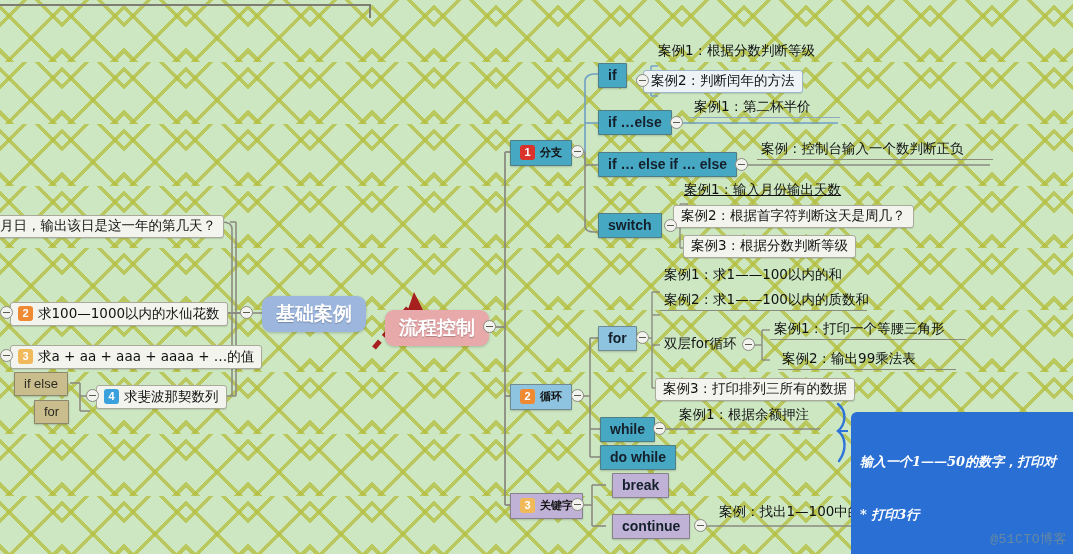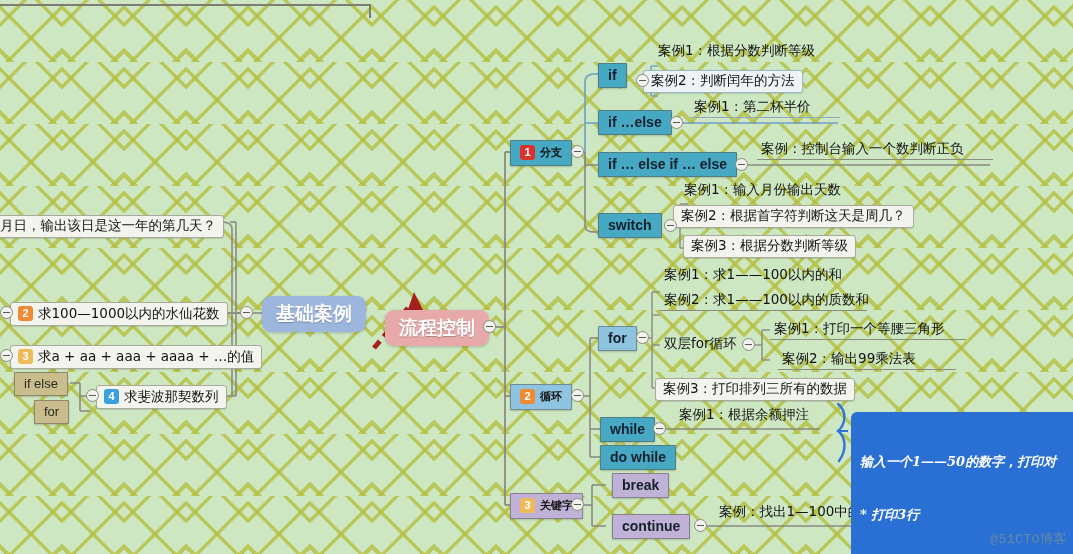--- a/index.html
+++ b/index.html
@@ -297,21 +297,21 @@
   <div class="node cap teal" style="left:598px;top:152px;">if … else if … else</div>
   <div class="node cap teal" style="left:598px;top:213px;">switch</div>
 
   <div class="node plain noline" style="left:654px;top:44px;">案例1：根据分数判断等级</div>
   <div class="node boxed" style="left:643px;top:70px;background:#eef3f6;border-color:#9ab6c8;">案例2：判断闰年的方法</div>
 
   <div class="node plain" style="left:690px;top:100px;width:150px;border-color:#8aa9c0;">案例1：第二杯半价</div>
 
   <div class="node plain" style="left:757px;top:142px;width:236px;">案例：控制台输入一个数判断正负</div>
 
-  <div class="node plain noline" style="left:680px;top:183px;">案例1：输入月份输出天数</div>
+  <div class="node plain noline" style="left:680px;top:183px;text-decoration:underline;">案例1：输入月份输出天数</div>
   <div class="node boxed" style="left:673px;top:205px;">案例2：根据首字符判断这天是周几？</div>
   <div class="node boxed" style="left:683px;top:235px;">案例3：根据分数判断等级</div>
 
   <div class="node cap lightblue tealnum" style="left:510px;top:384px;">
     <span class="badge b-orange">2</span>
     <span class="cn">循环</span>
   </div>
 
   <div class="node cap lightblue" style="left:598px;top:326px;">for</div>
   <div class="node cap teal" style="left:600px;top:417px;">while</div>

